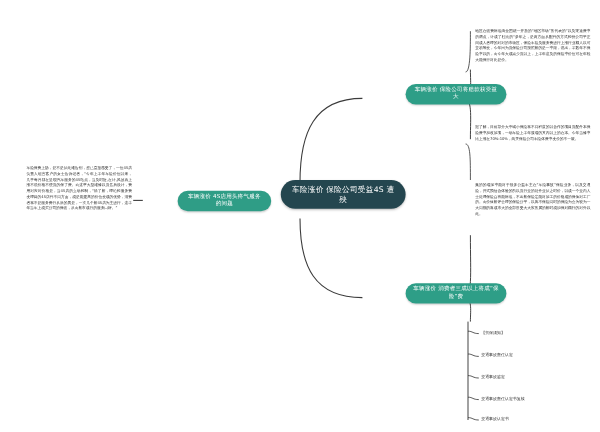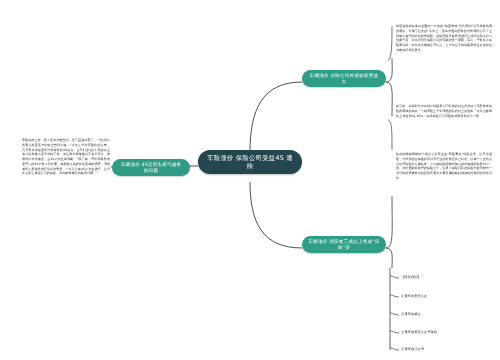--- a/index.html
+++ b/index.html
@@ -15,20 +15,21 @@
 
   
   .node{
     position:absolute;
     box-sizing:border-box;
     display:flex;align-items:center;justify-content:flex-end;
     text-align:center;
     color:#ffffff;
     line-height:1.25;
     letter-spacing:.2px;
+    margin-left:36px;
   }
   .node-root{
     background:#24464f;
     border-radius:14px;
     font-size:6.4px;
     padding:4px 7px;
     box-shadow:0 1px 2px rgba(0,0,0,.25);
   }
   .node-green{
     background:#2e9e87;

